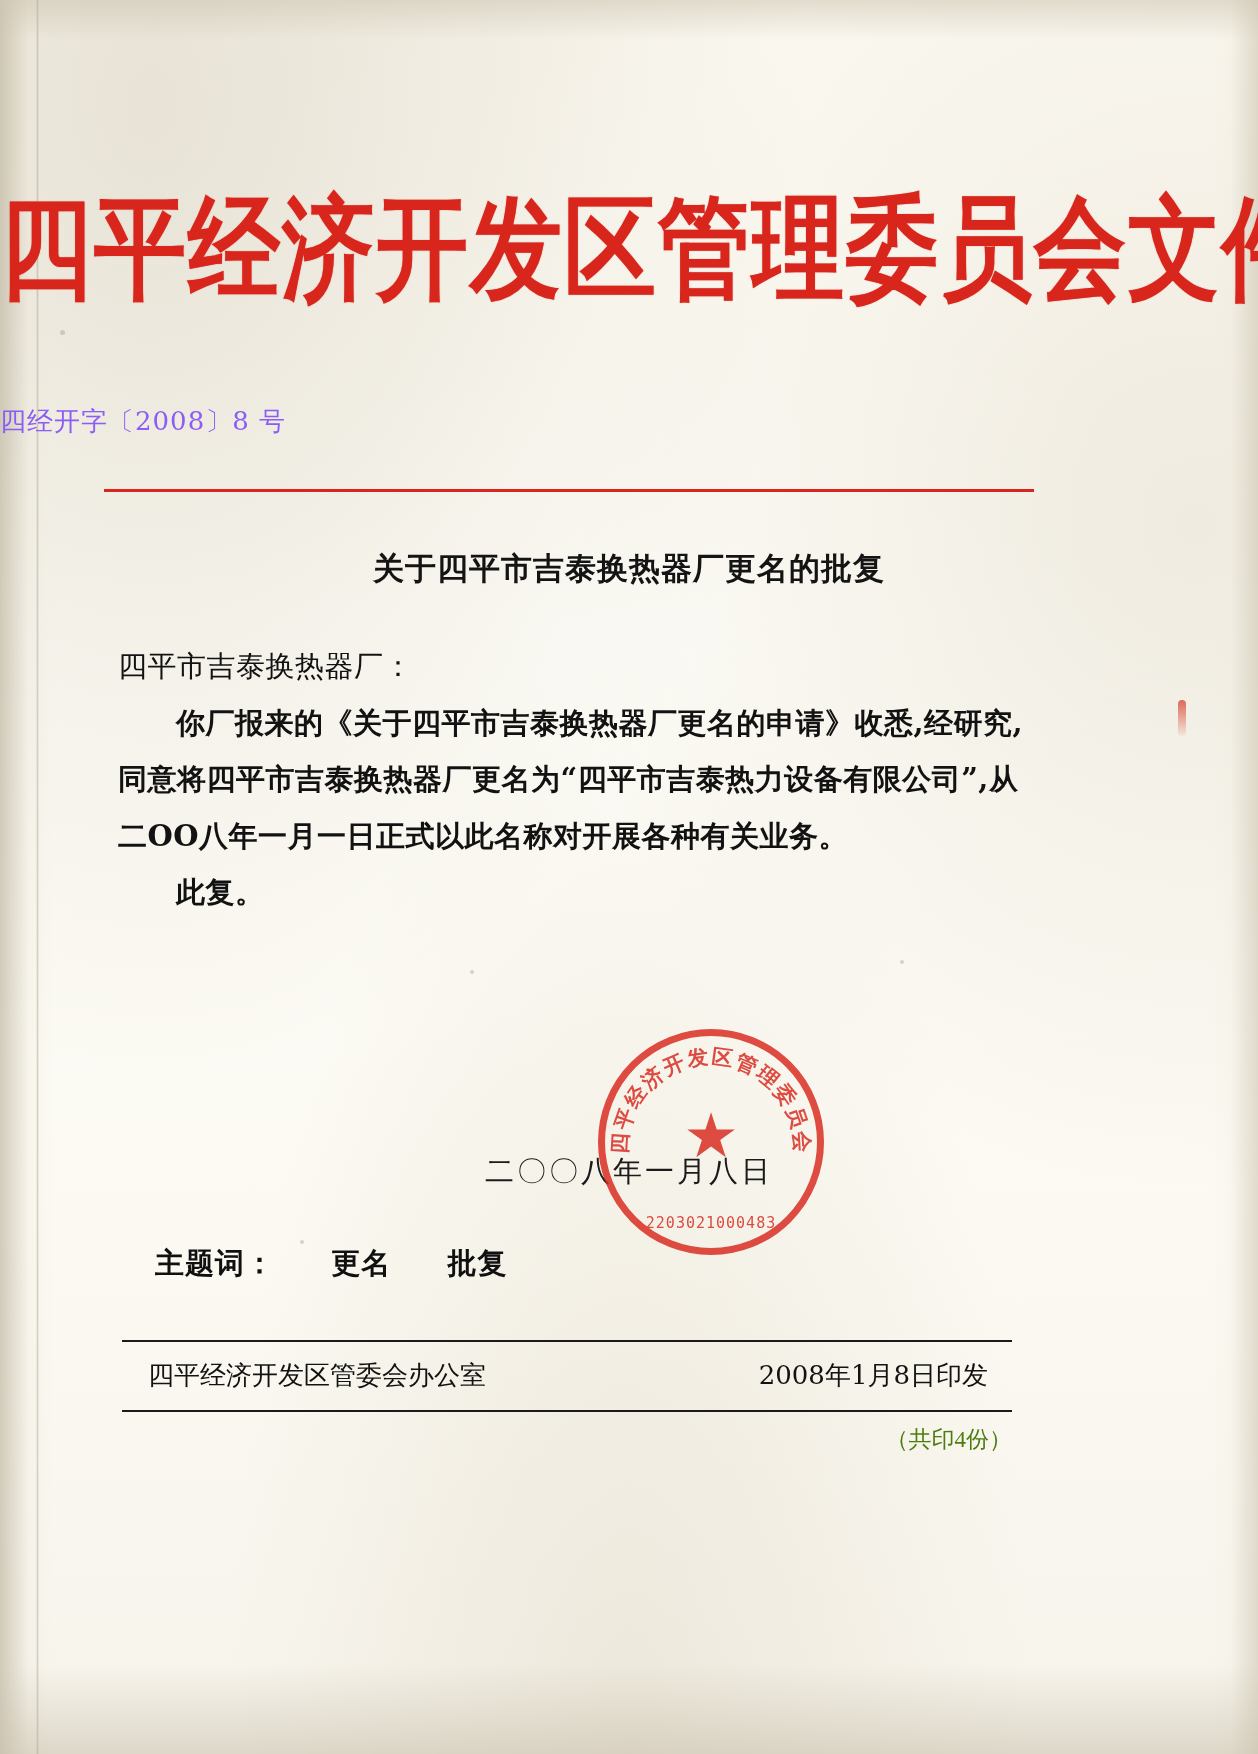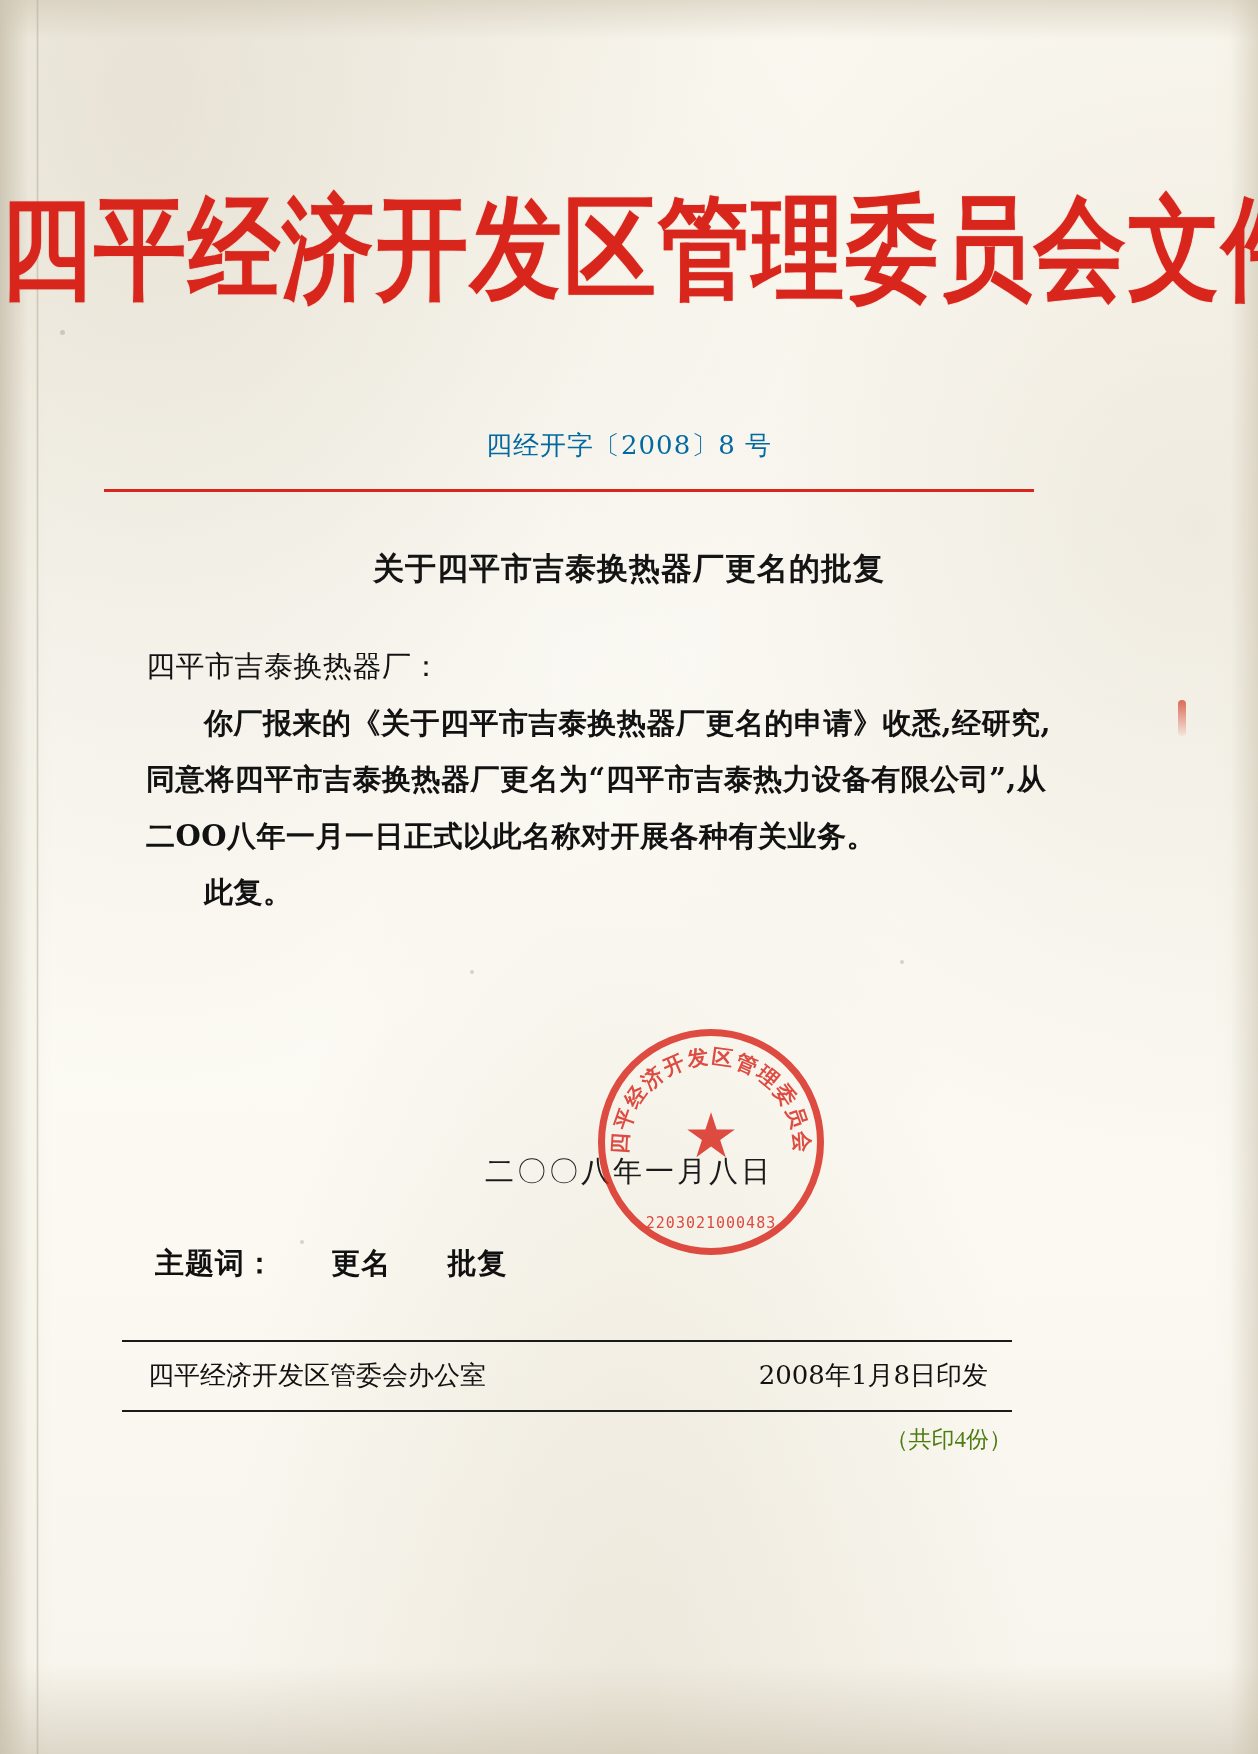--- a/index.html
+++ b/index.html
@@ -83,26 +83,25 @@
     transform-origin: center top;
     text-shadow: 0 0 1px rgba(216,38,28,0.6);
     white-space: nowrap;
   }
 
   .doc-number {
     position: absolute;
     top: 404px;
     left: 0;
     width: 100%;
-    text-align: center;
+    text-align: left;
     font-family: "DejaVu Serif", "Liberation Serif", serif;
     font-size: 26px;
-    color: #0369a1;
+    color: #8b5cf6;
     letter-spacing: 1px;
-    margin-top: 24px;
   }
 
   .red-rule {
     position: absolute;
     top: 489px;
     left: 104px;
     width: 930px;
     height: 3px;
     background: #d8261c;
   }
@@ -123,21 +122,20 @@
   .body-block {
     position: absolute;
     top: 638px;
     left: 118px;
     width: 920px;
     font-family: "DejaVu Serif", "Liberation Serif", serif;
     font-size: 29px;
     color: #121212;
     line-height: 1.95;
     letter-spacing: 0.5px;
-    margin-left: 28px;
   }
   .body-block p { margin: 0; }
   .indent { text-indent: 2em; font-weight: bold; }
 
   .seal {
     position: absolute;
     left: 598px;
     top: 1029px;
     width: 212px;
     height: 212px;

